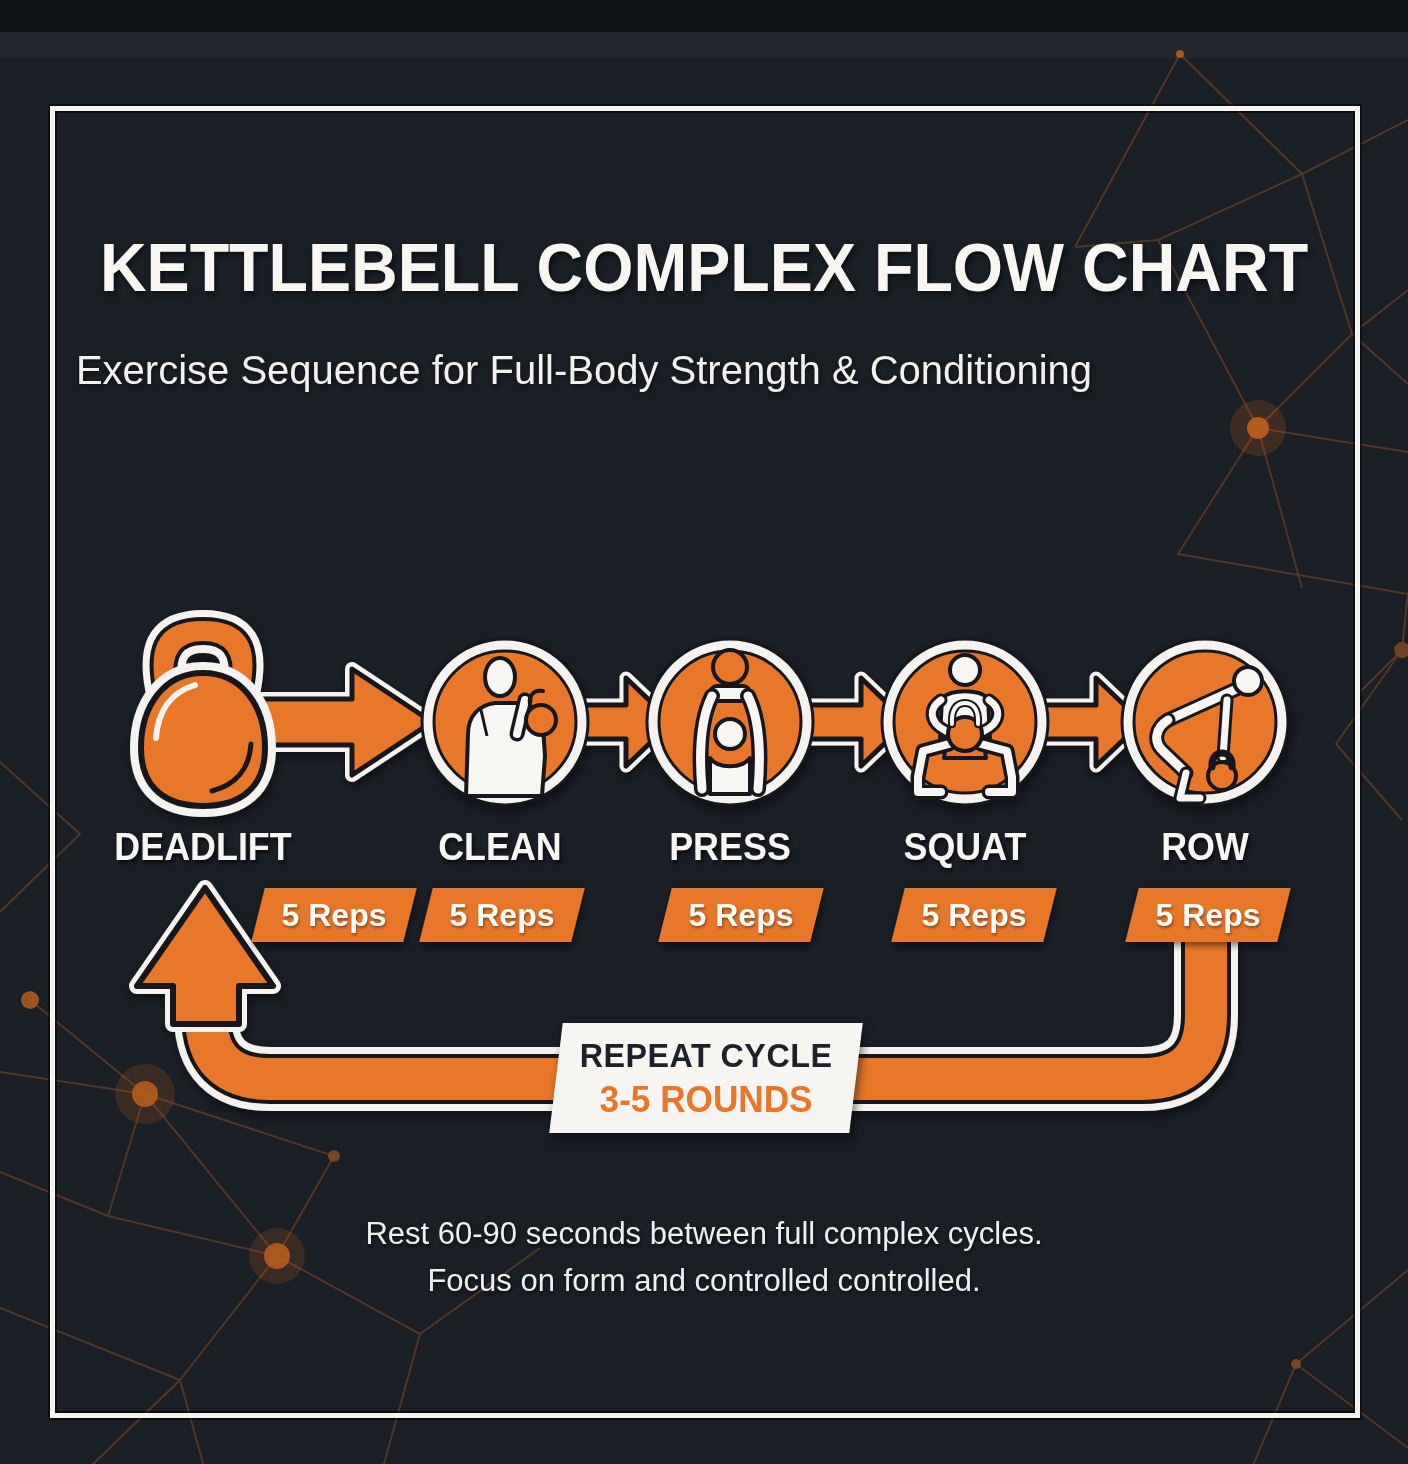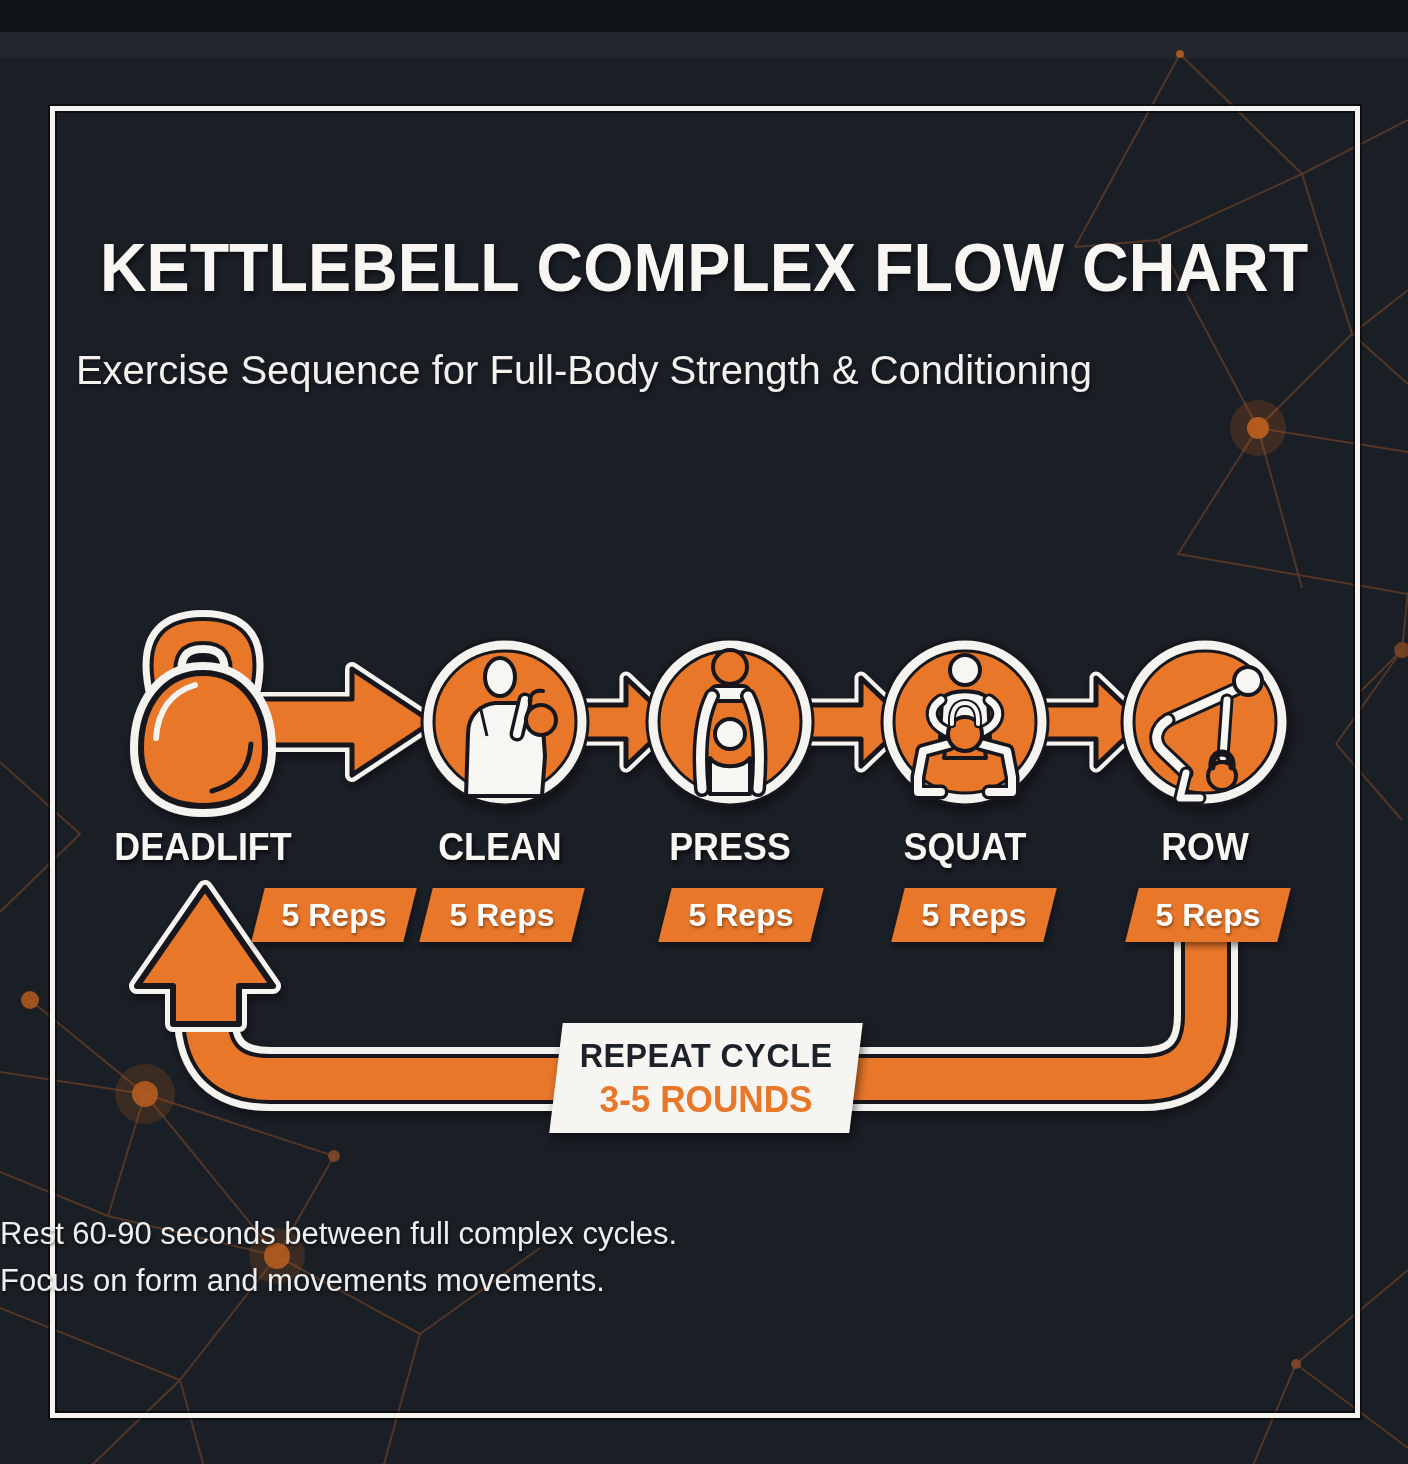--- a/index.html
+++ b/index.html
@@ -74,21 +74,21 @@
   .repeat-line1{
     color:#1d212a;font-size:34px;font-weight:bold;letter-spacing:.5px;
     transform:scaleX(.95);
   }
   .repeat-line2{
     color:#e8772a;font-size:37px;font-weight:bold;margin-top:4px;
     transform:scaleX(.95);
   }
   .footer{
     position:absolute;left:0;top:1178px;width:1408px;
-    color:#eef0ef;
+    text-align:center;color:#eef0ef;
     font-size:31px;line-height:47px;
     text-shadow:1px 2px 3px rgba(0,0,0,.5);
     z-index:4;
   }
 </style>
 </head>
 <body>
 
 <div class="canvas">
 
@@ -283,16 +283,16 @@
 
   <div class="repeat-box">
     <div class="repeat-inner">
       <div class="repeat-line1">REPEAT CYCLE</div>
       <div class="repeat-line2">3-5 ROUNDS</div>
     </div>
   </div>
 
   <div class="footer">
     <div>Rest 60-90 seconds between full complex cycles.</div>
-    <div>Focus on form and movements movements.</div>
+    <div>Focus on form and controlled controlled.</div>
   </div>
 
 </div>
 
 </body></html>

